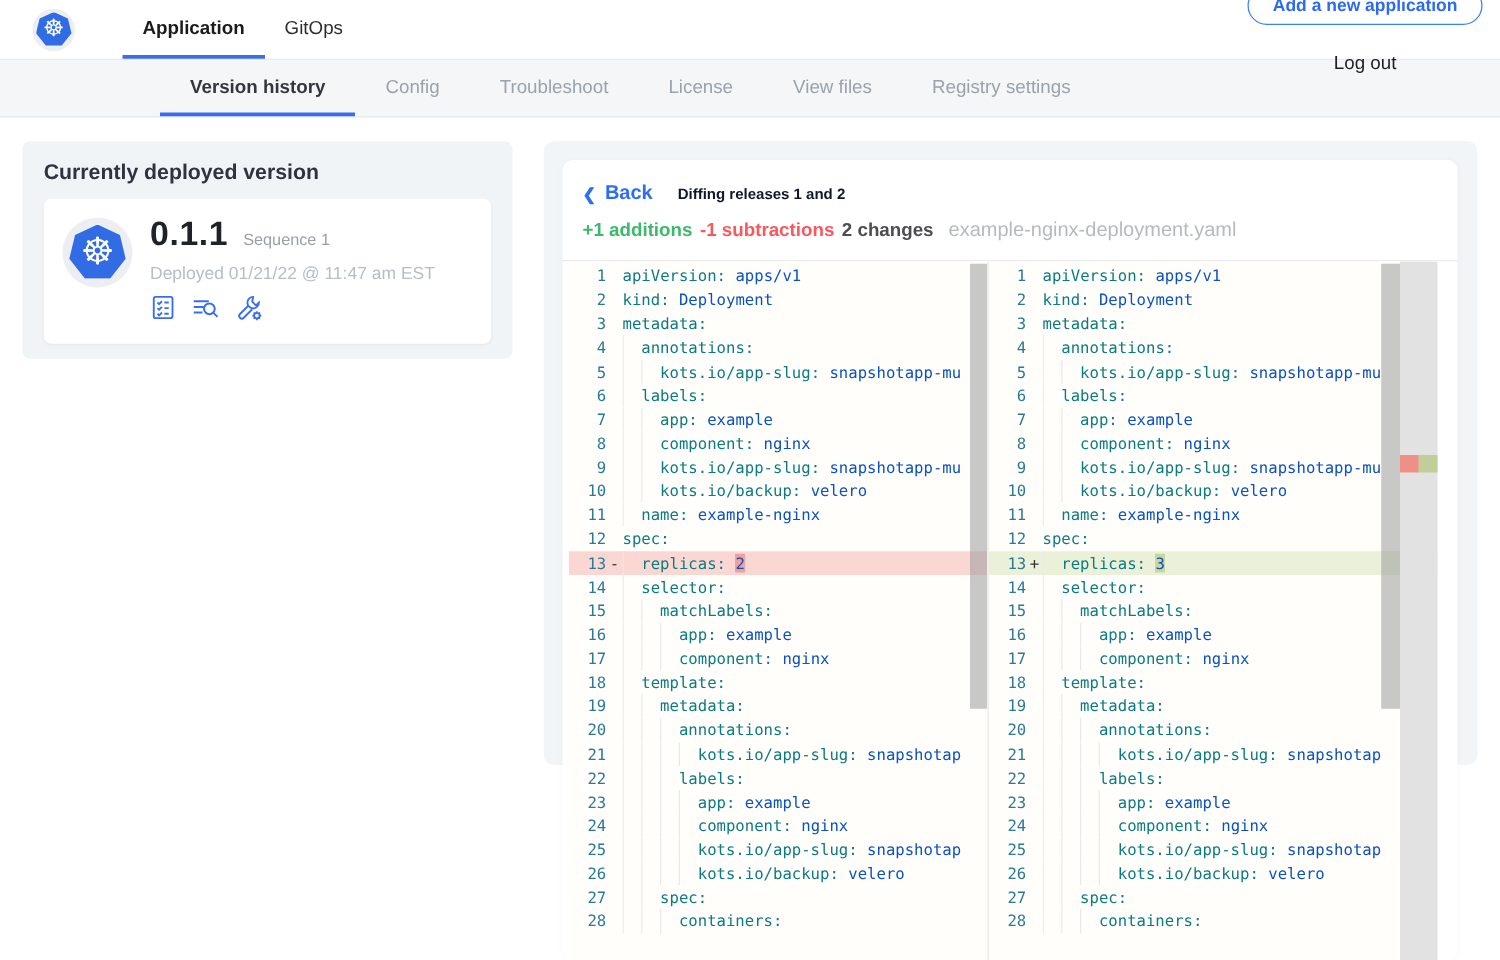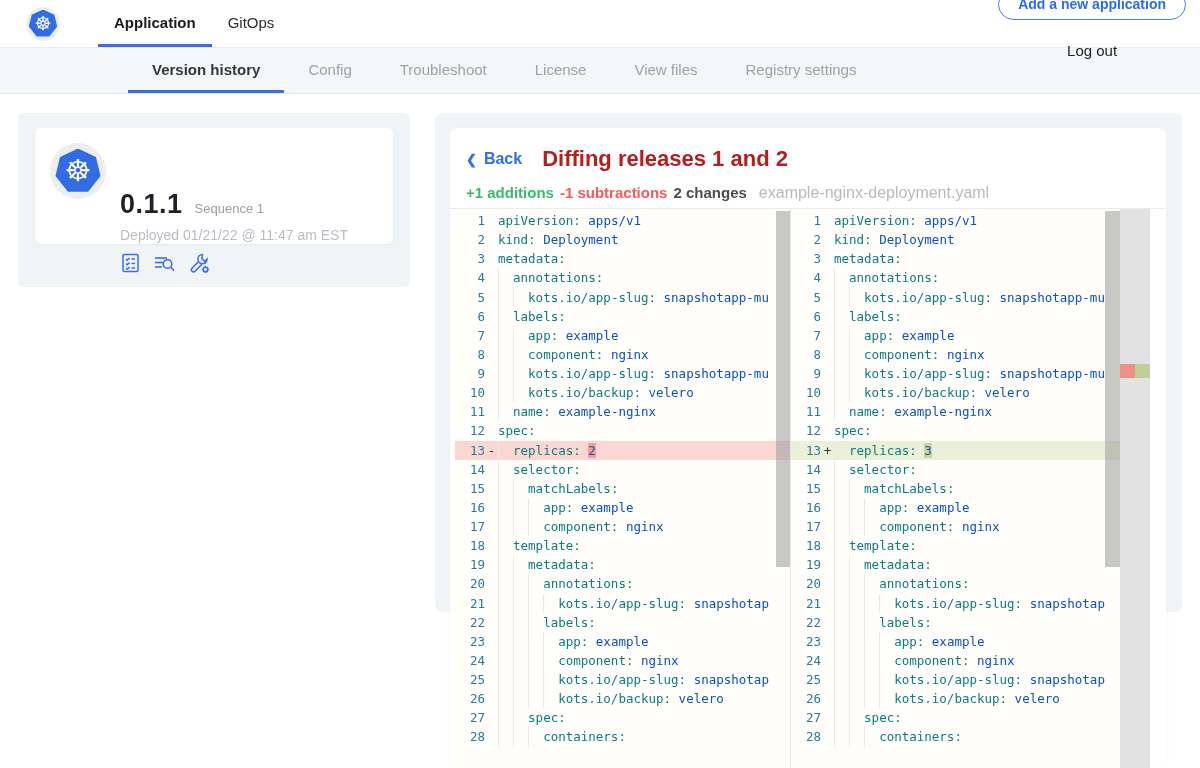--- a/index.html
+++ b/index.html
@@ -35,37 +35,37 @@
   .deployed-card { position:absolute; left:18px; top:113px; width:392px; height:174px;
     background:#f1f4f6; border-radius:6px; padding:15px 17px; }
   .deployed-title { font-size:17px; font-weight:bold; color:#2f333d; margin-bottom:11px; }
   .version-card { background:#fff; border-radius:6px; box-shadow:0 1px 2px rgba(0,0,0,.05);
     height:116px; display:flex; padding:13px 15px; gap:14px; }
   .k8s-badge { width:56px; height:56px; border-radius:50%; background:#eceef1;
     display:flex; align-items:center; justify-content:center; flex:none; margin-top:2px; }
   .k8s-badge .hepta { width:46px; height:45px; }
   .k8s-badge .hepta span { font-size:30px; }
   .ver-row { display:flex; align-items:baseline; gap:12px; }
-  .ver-num { font-size:27px; font-weight:800; color:#1f2329; letter-spacing:.5px;margin-top:48px; }
+  .ver-num { font-size:27px; font-weight:800; color:#1f2329; letter-spacing:.5px; }
   .ver-seq { font-size:13px; color:#9aa0a6; }
   .deployed-ts { font-size:14px; color:#b7bdc4; margin-top:7px; }
   .ver-icons { display:flex; gap:11px; margin-top:9px; }
   .ver-icons button { background:none; border:none; padding:0; cursor:pointer; height:22px; }
   .ver-icons svg { display:block; }
 
   
   .diff-outer { position:absolute; left:435px; top:113px; width:747px; height:499px;
     background:#f1f5f7; border-radius:8px; }
   .diff-inner { position:absolute; left:15px; top:15px; width:716px; height:640px;
     background:#fff; border-radius:8px; box-shadow:0 0 6px rgba(0,0,0,.03); }
   .diff-head { display:flex; align-items:center; gap:20px; padding:18px 16px 0 16px; }
   .back-link { display:flex; align-items:center; gap:7px; color:#2f6ef2; font-weight:bold;
     font-size:16px; cursor:pointer; }
   .back-chev { font-size:13px; font-weight:bold; }
-  .diff-title { font-size:22px; font-weight:bold; color:#b91c1c; }
+  .diff-title { font-size:12px; font-weight:bold; color:#0f172a; }
   .diff-stats { display:flex; align-items:baseline; gap:6px; padding:12px 16px 0 16px; font-size:15px; }
   .stat-add { color:#3cba6b; font-weight:bold;text-align:center; }
   .stat-sub { color:#f9595c; font-weight:bold; }
   .stat-chg { color:#4e4e52; font-weight:bold; }
   .stat-file { color:#b6babf; font-size:16px; margin-left:6px; }
 
   
   .editors { position:absolute; left:0; top:80px; width:716px; height:560px;
     border-top:1px solid #ececec; overflow:hidden; }
   .editor { position:absolute; top:0; height:560px; background:#fffefb; overflow:hidden;
@@ -116,20 +116,21 @@
 <nav class="subnav">
     <div class="subnav-tab active">Version history</div>
     <div class="subnav-tab">Config</div>
     <div class="subnav-tab">Troubleshoot</div>
     <div class="subnav-tab">License</div>
     <div class="subnav-tab">View files</div>
     <div class="subnav-tab">Registry settings</div>
   </nav>
 
 <aside class="deployed-card">
+  <div class="deployed-title">Currently deployed version</div>
   <div class="version-card">
     <div class="k8s-badge">
       <div class="hepta">
           <span>☸</span>
         </div>
     </div>
     <div>
       <div class="ver-row">
         <span class="ver-num">0.1.1</span>
         <span class="ver-seq">Sequence 1</span>

